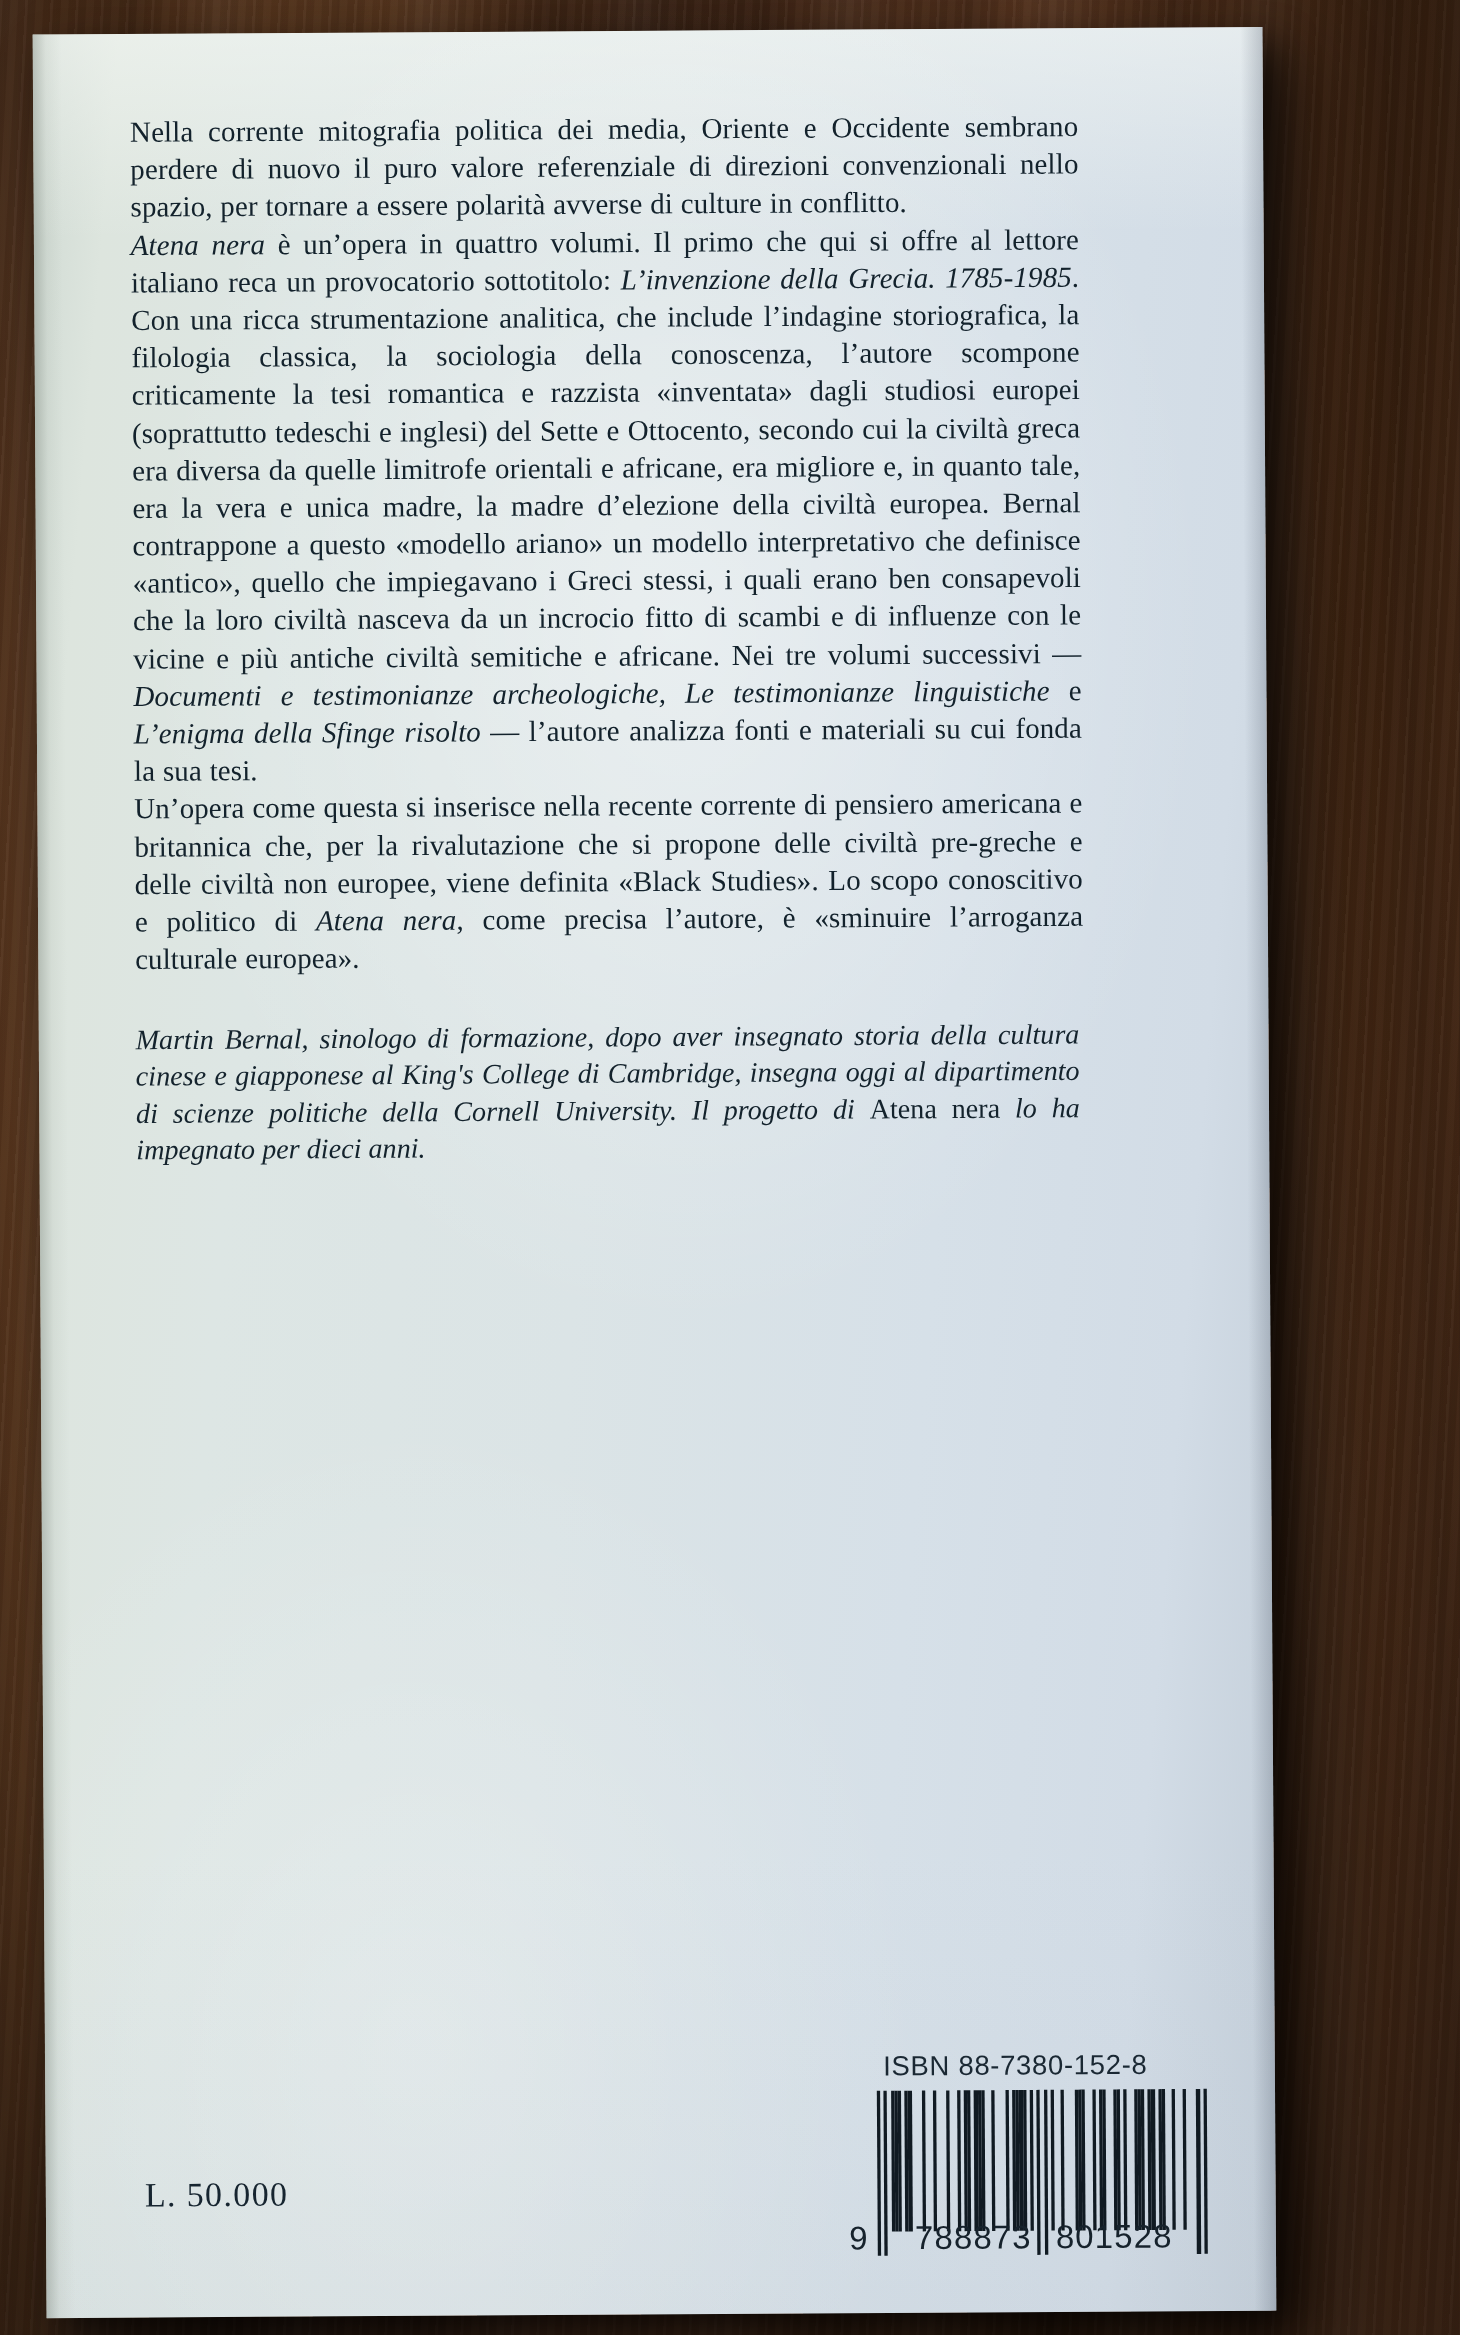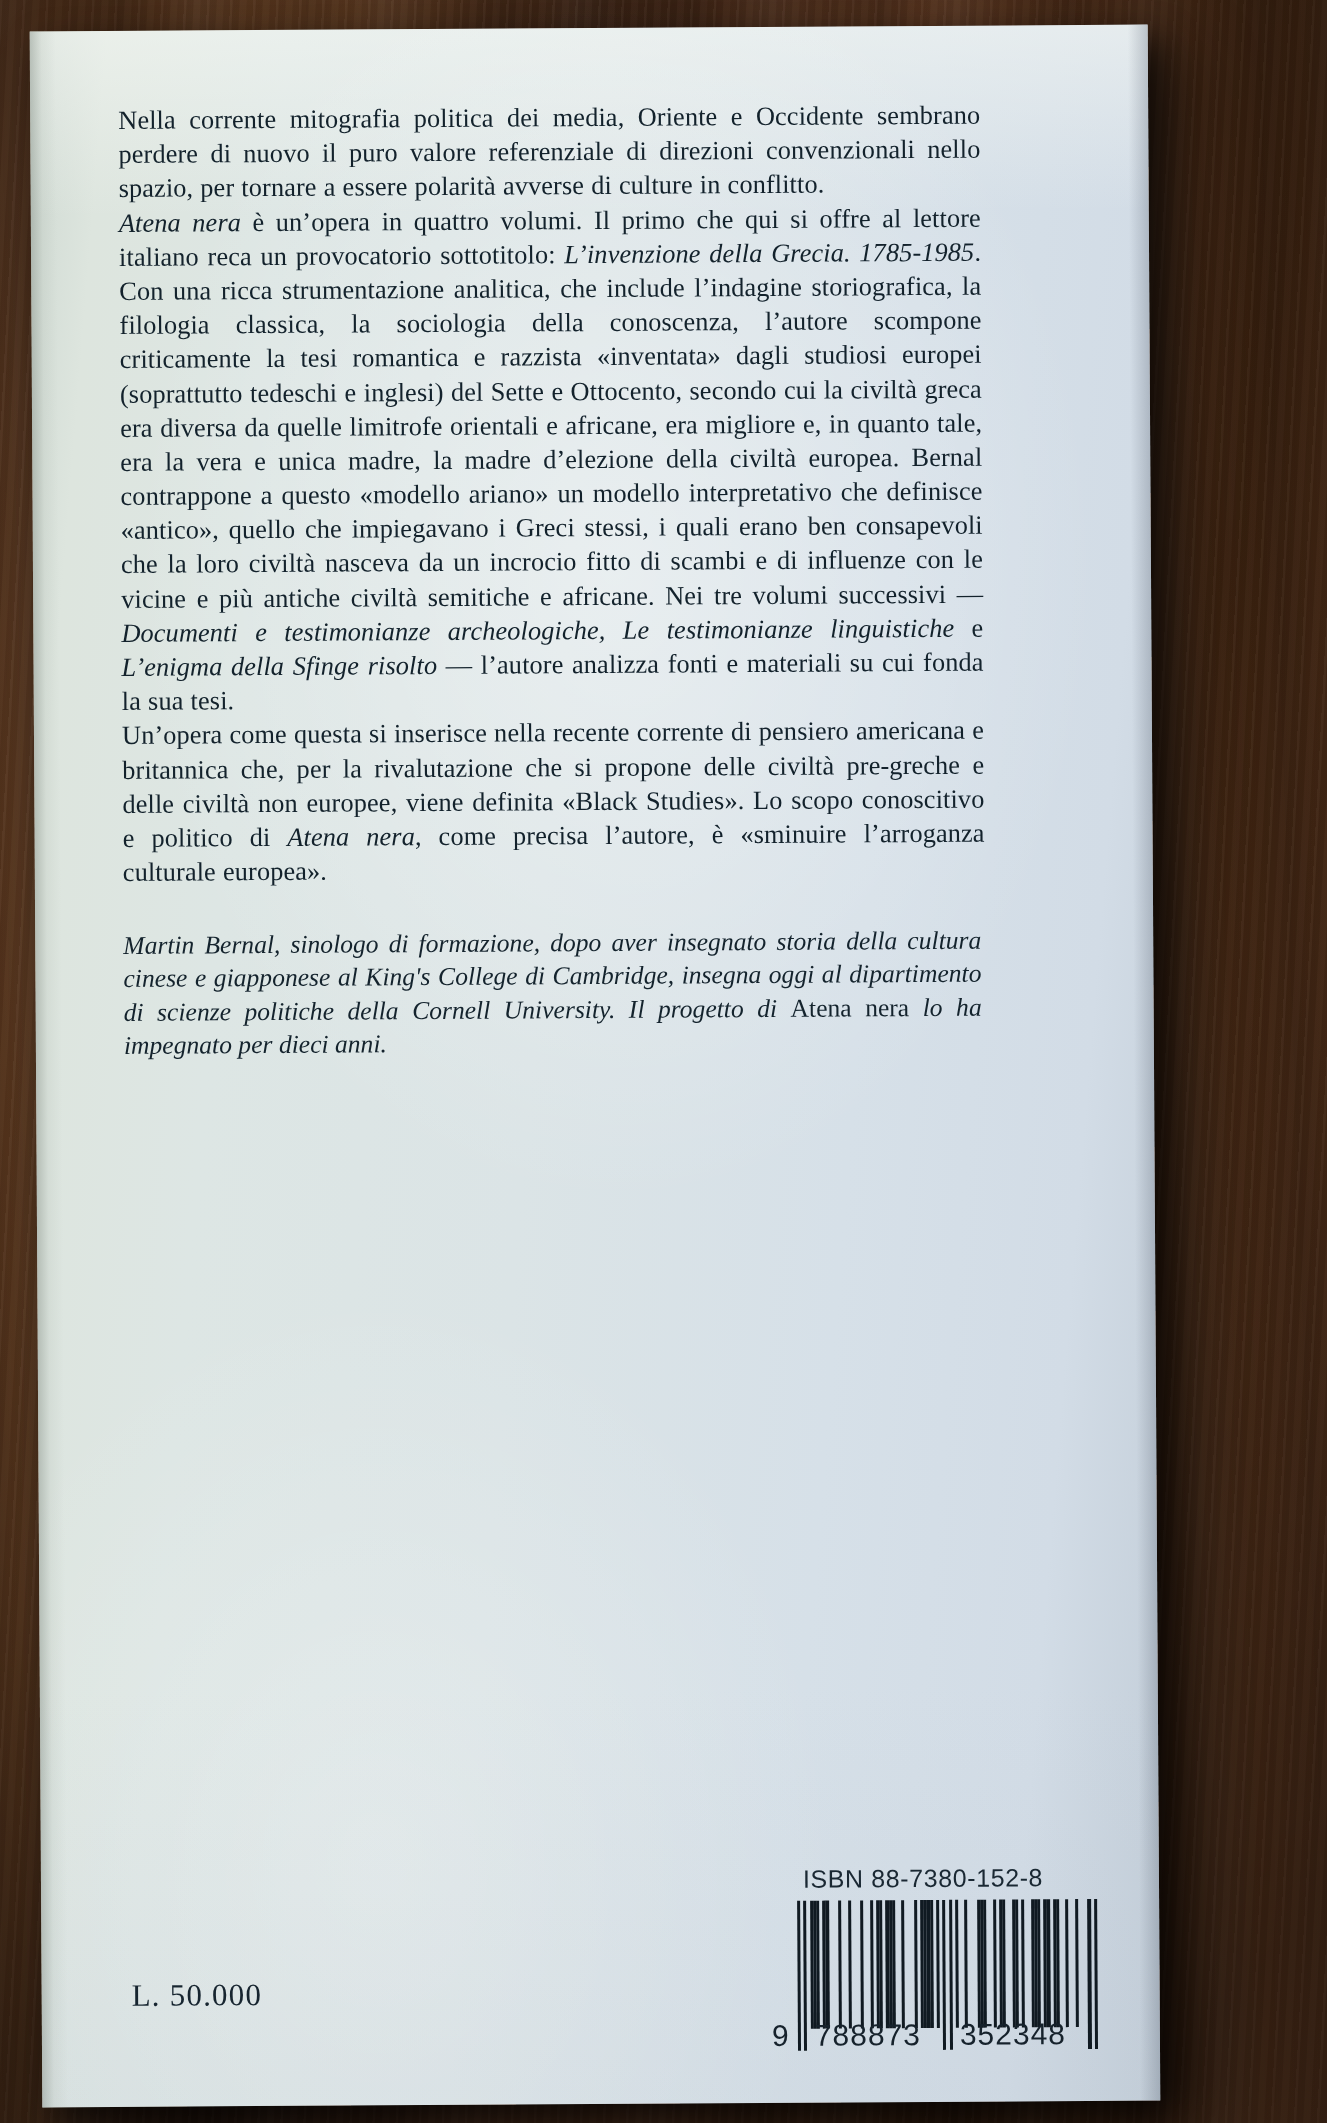--- a/index.html
+++ b/index.html
@@ -192,21 +192,21 @@
     left: -26px;
     top: 118px;
     width: 330px;
     font-family: "Liberation Sans", sans-serif;
     font-size: 30px;
     color: #16222c;
     letter-spacing: 1px;
     display: flex;
   }
   #ean-lead { width: 26px; text-align: left; }
-  #ean-left { width: 140px; text-align: center; }
+  #ean-left { width: 140px; text-align: right; }
   #ean-right { width: 150px; text-align: center; }
 </style>
 </head>
 <body>
 
 <div id="desk"></div>
 
 <div id="book">
   <div id="spine-fold"></div>
   <div id="right-edge"></div>
@@ -319,17 +319,17 @@
           <i class="sp" style="width: 3.15789px;"></i>
           <i class="sp" style="width: 3.15789px;"></i>
           <i class="sp" style="width: 3.15789px;"></i>
           <i class=" guard" style="width: 3.15789px;"></i>
           <i class="sp guard" style="width: 3.15789px;"></i>
           <i class=" guard" style="width: 3.15789px;"></i>
         </div>
       <div id="ean-digits">
         <span id="ean-lead">9</span>
         <span id="ean-left">788873</span>
-        <span id="ean-right">352348</span>
+        <span id="ean-right">801528</span>
       </div>
     </div>
   </div>
 </div>
 
 </body></html>

